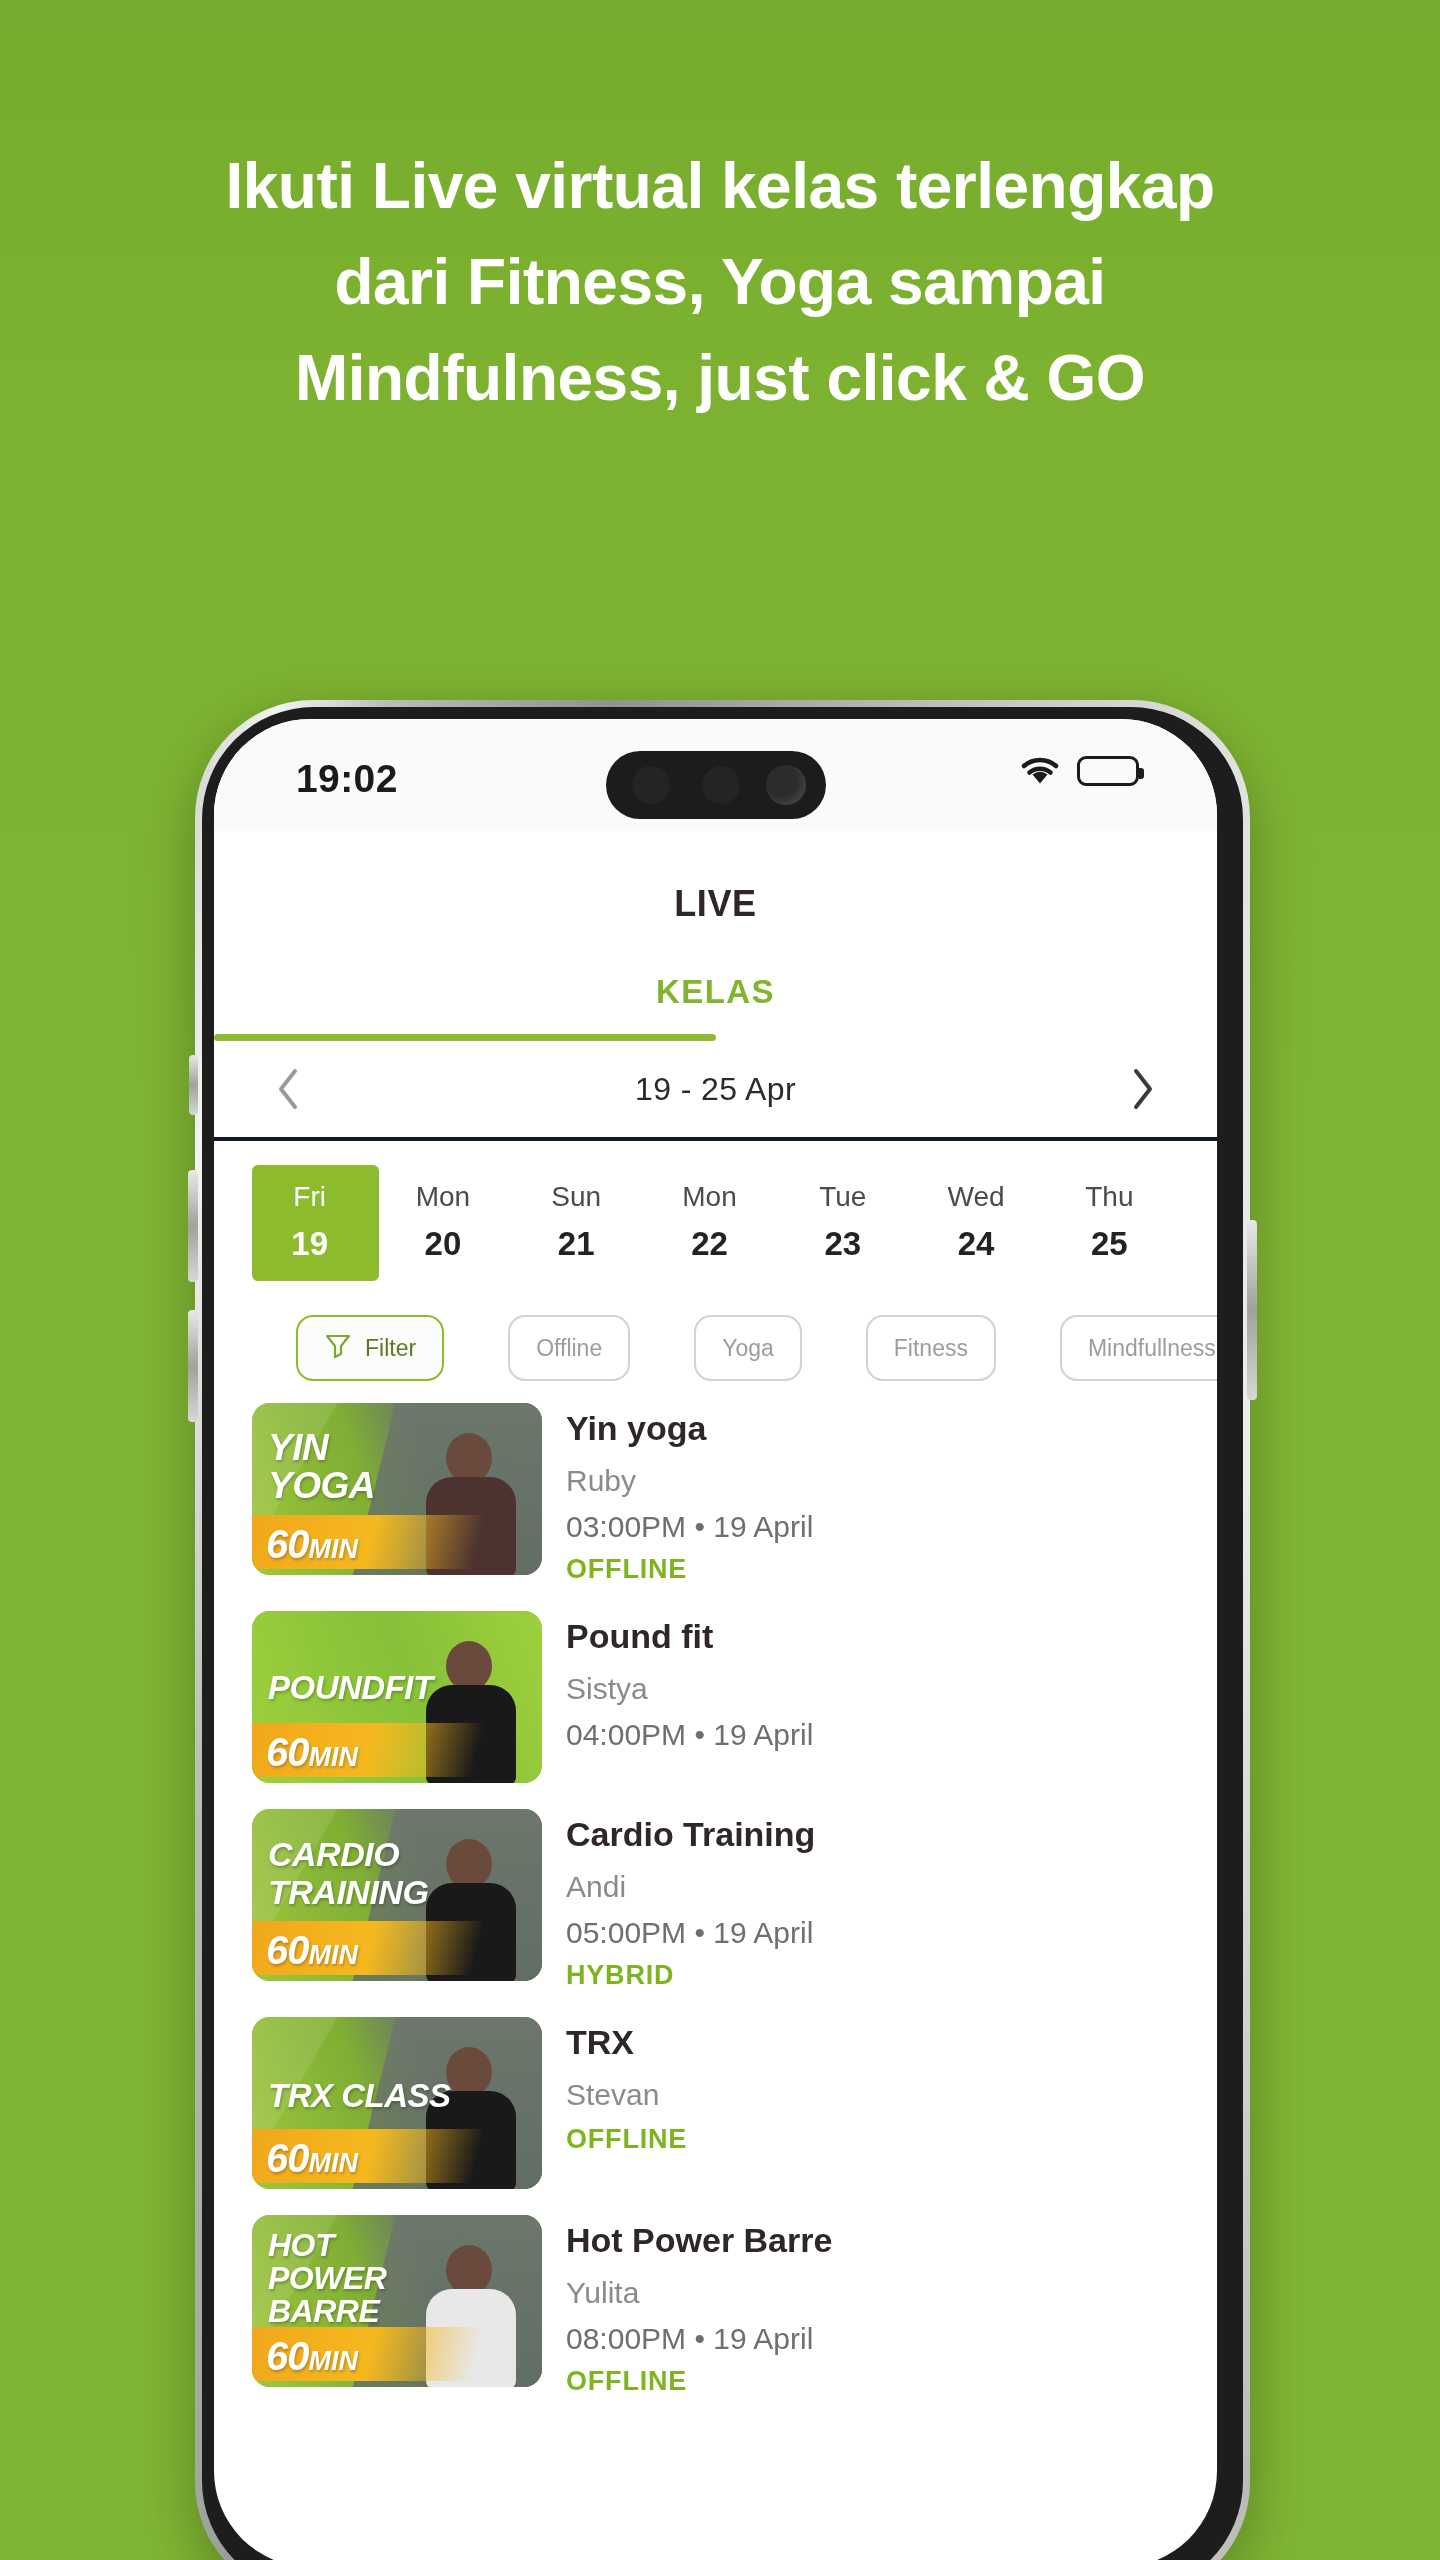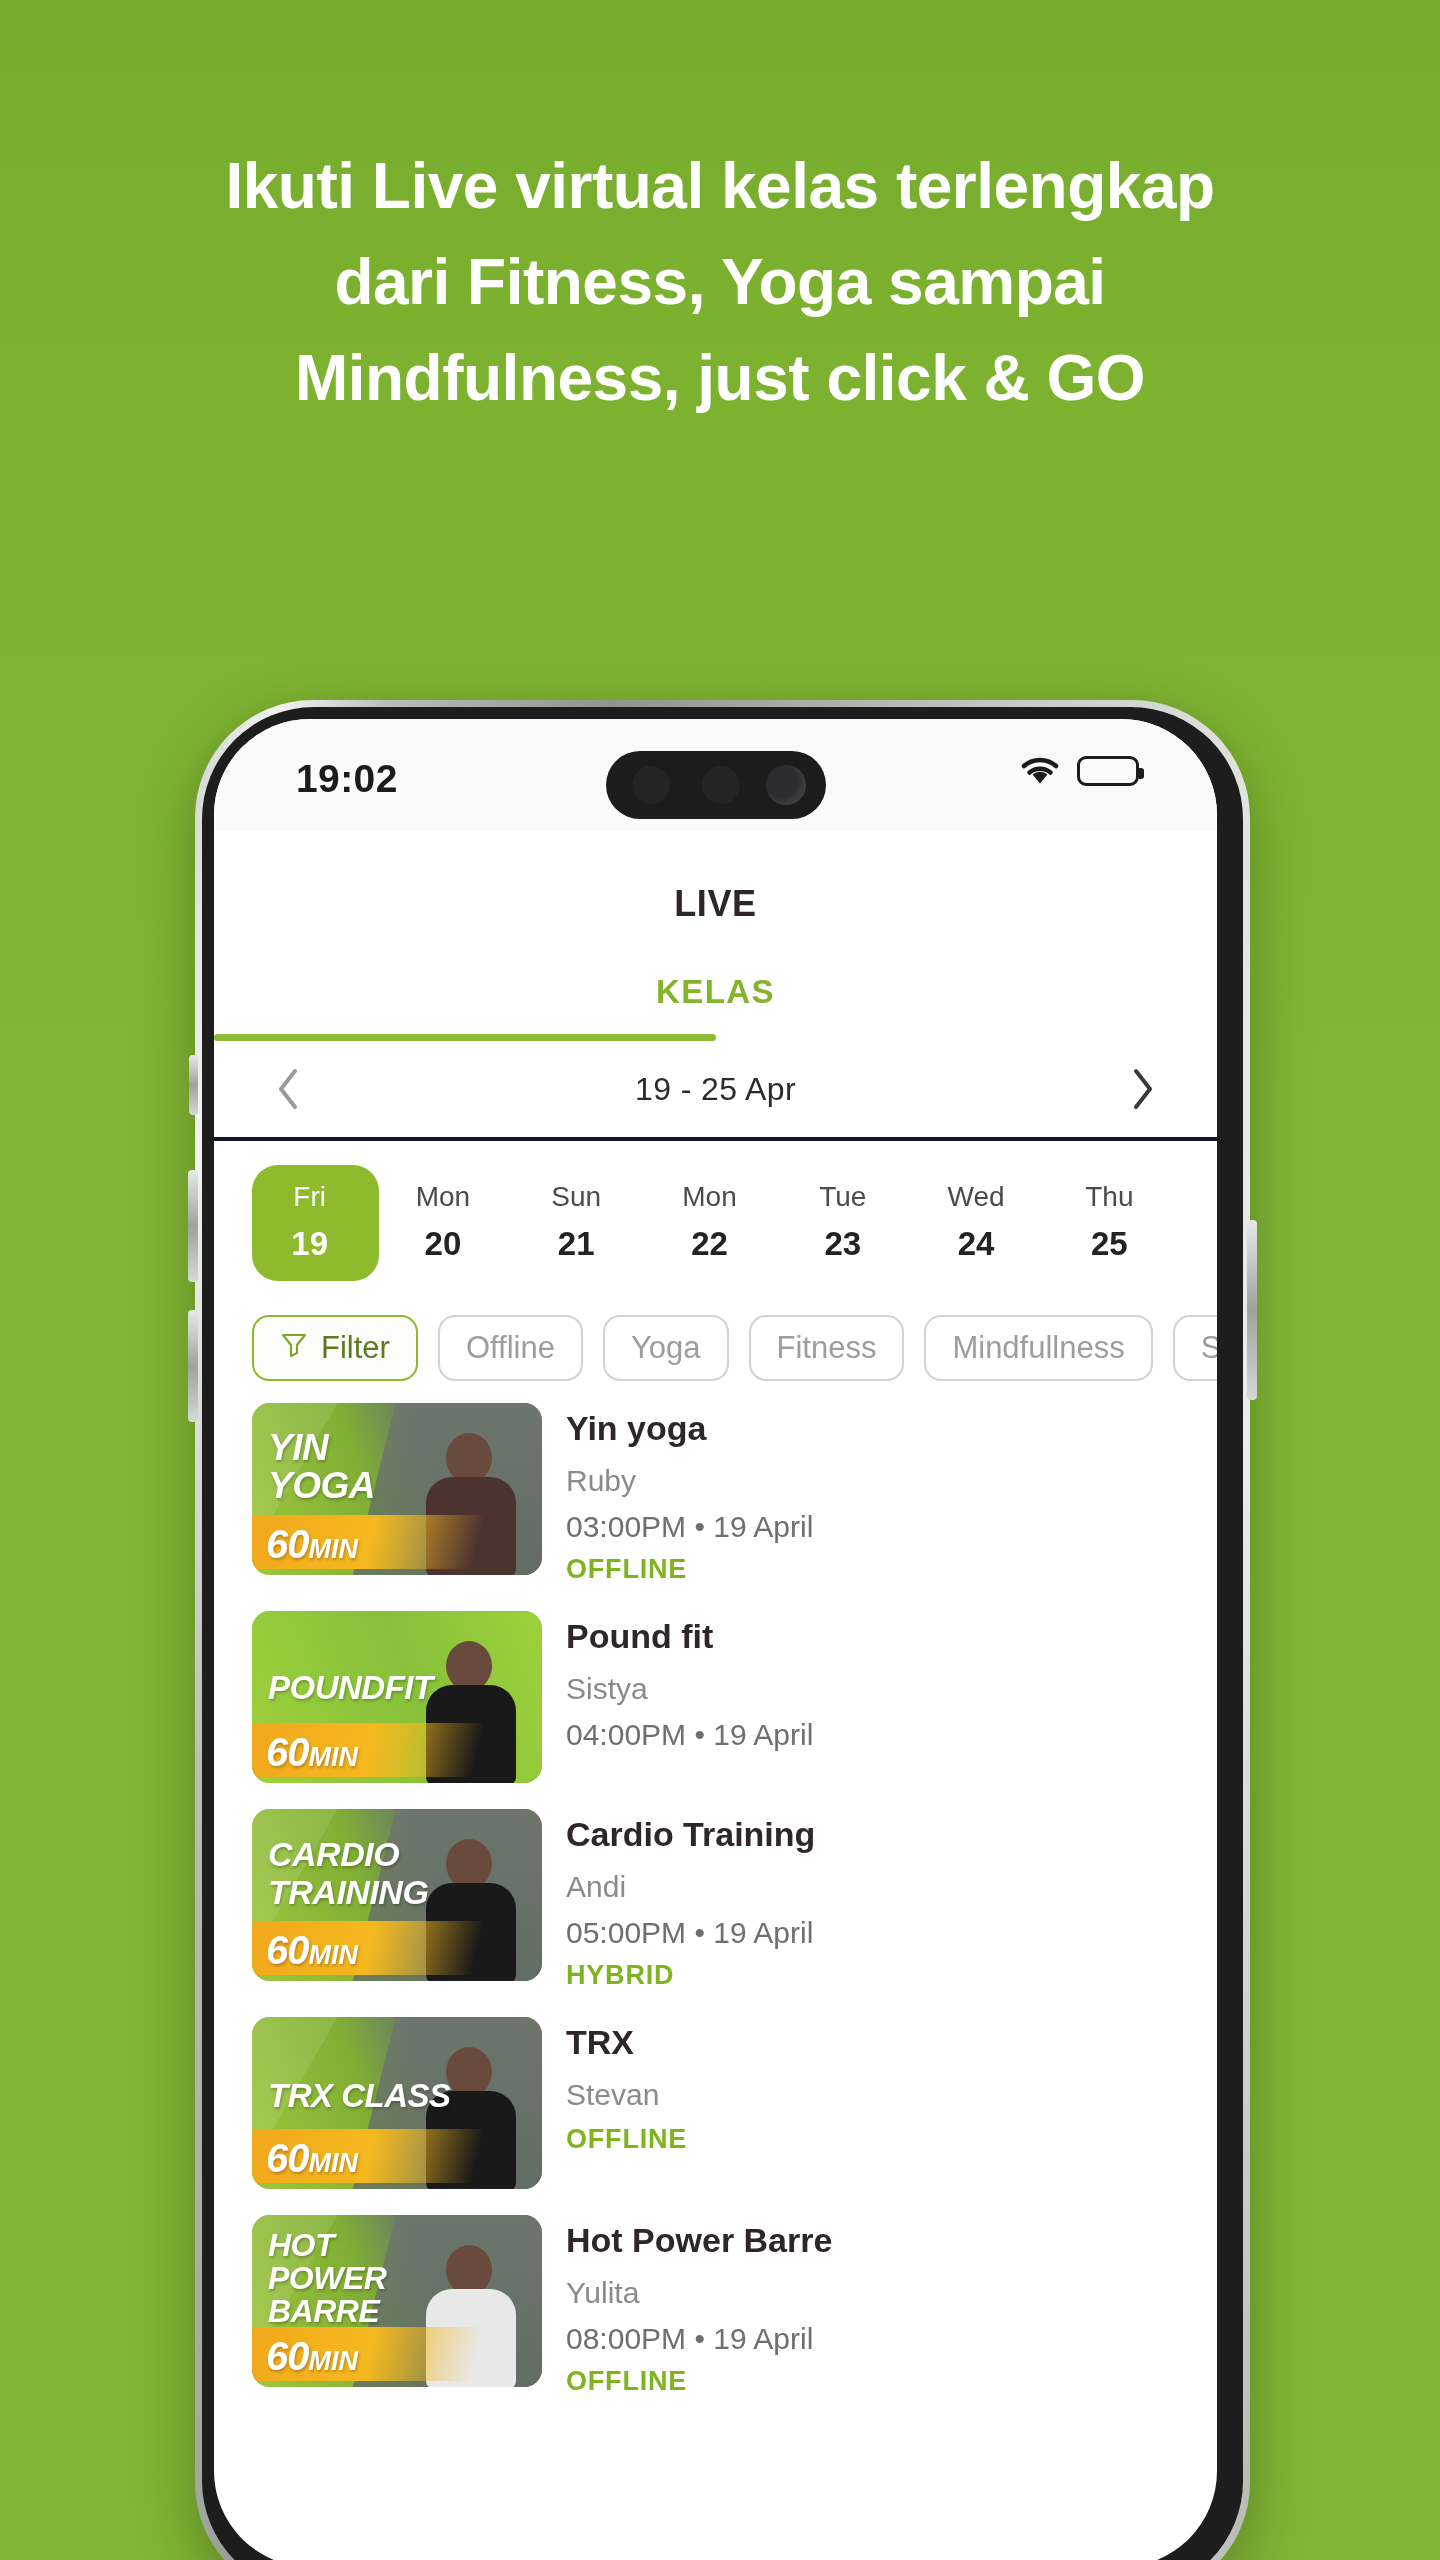--- a/index.html
+++ b/index.html
@@ -157,45 +157,46 @@
   
   .days {
     display:flex;
     padding:24px 38px 22px 38px;
     gap:6px;
   }
   .day {
     flex:1;
     text-align:center;
     padding:16px 12px 18px 0;
-    border-radius:26px;
+    border-radius:6px;
   }
   .day .dow { font-size:28px; color:#4b4b4b; margin-bottom:12px; }
   .day .dnum { font-size:33px; color:#232323; font-weight:600; }
   .day.active { background:#8dbb2d; }
   .day.active .dow { color:#ffffff; }
   .day.active .dnum { color:#ffffff; }
 
   
   .chips {
     display:flex; gap:20px;
     padding:12px 0 22px 38px;
     overflow:hidden;
   }
   .chip {
     flex:0 0 auto;
     height:66px;
     border:2px solid #d2d2d2;
     border-radius:17px;
     display:flex; align-items:center; gap:13px;
     padding:0 26px;
-    font-size:31px;
+    font-size:23px;
     color:#9d9d9d;
     background:#ffffff;
     white-space:nowrap;
+    margin-left:44px;
   }
   .chip.primary {
     border-color:#8dbb2d;
     color:#5c7a22;
     background:#fcfdfa;
   }
 
   
   .classlist { padding:0 0 0 38px; }
   .class-row {

